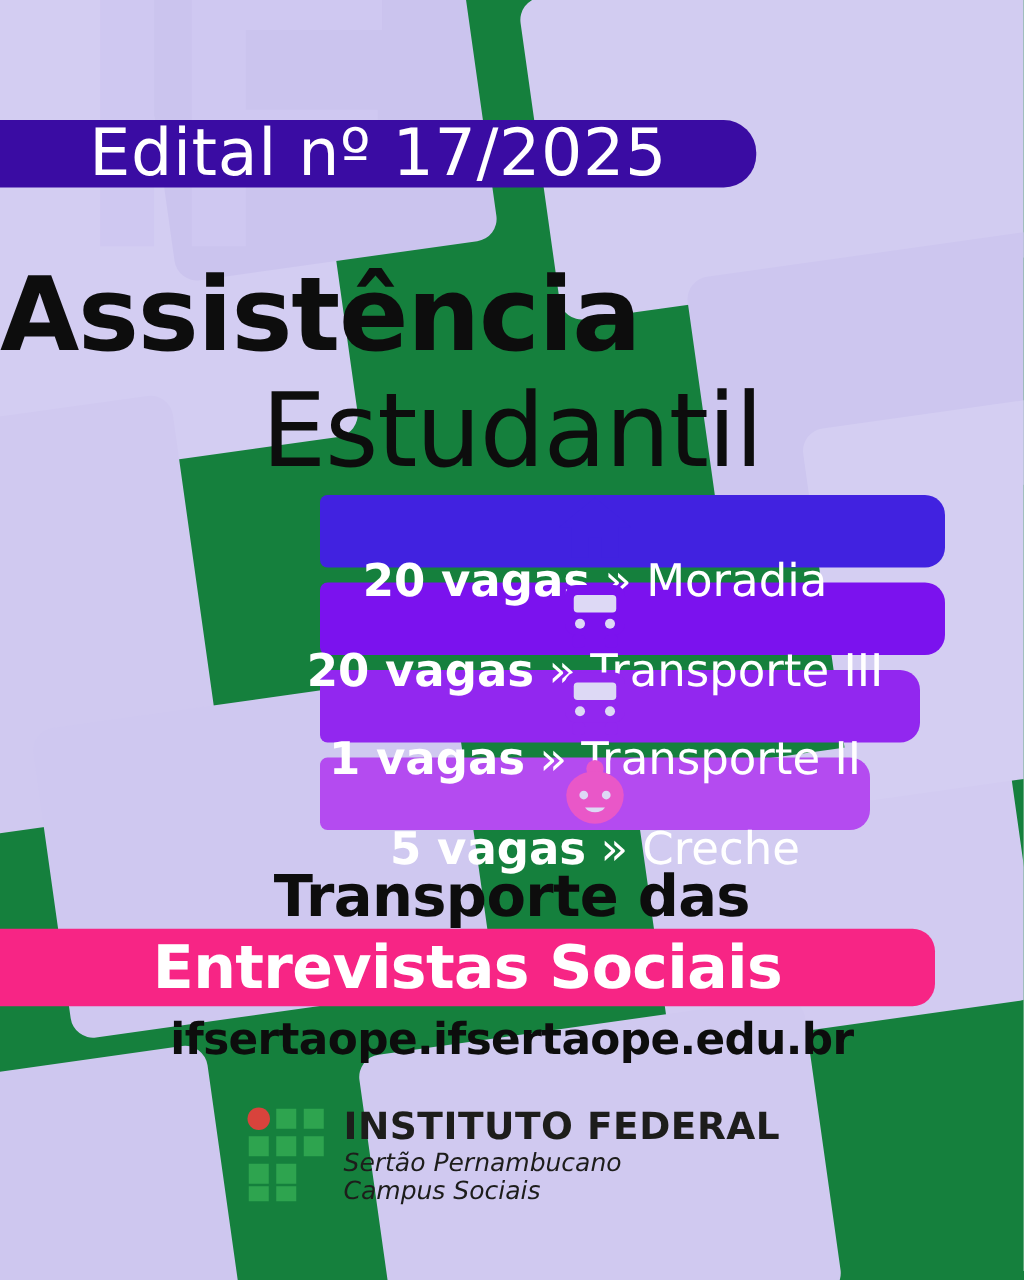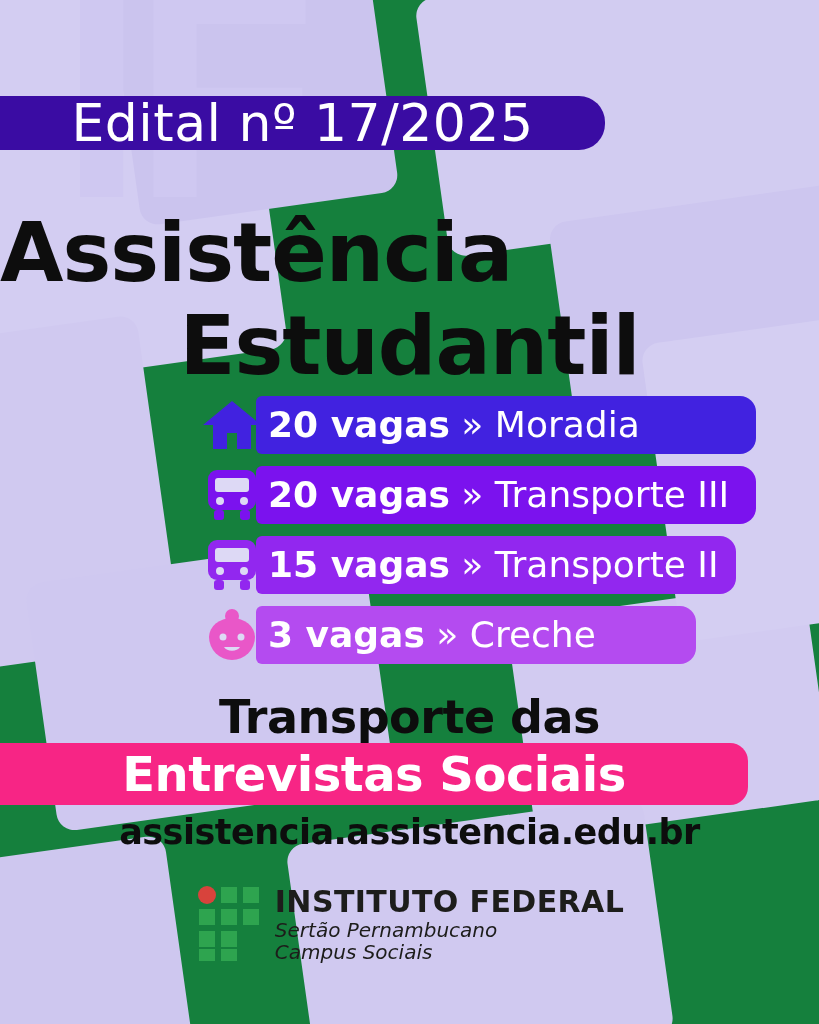--- a/index.html
+++ b/index.html
@@ -78,38 +78,39 @@
     color: #0d0d0d;
     letter-spacing: -1px;
     font-family: "DejaVu Sans", sans-serif;
   }
   .title-2 {
     position: absolute;
     top: 298px;
     width: 100%;
     text-align: center;
     font-size: 82px;
-    font-weight: 700;
+    font-weight: 400;
     color: #0d0d0d;
     letter-spacing: -1px;
     font-family: "DejaVu Sans", sans-serif;
   }
 
   .vagas-list {
     position: absolute;
     top: 396px;
     left: 196px;
     width: 560px;
   }
   .vaga-row {
     position: relative;
     height: 58px;
     margin-bottom: 12px;
     display: flex;
     align-items: center;
+    flex-direction: column;
   }
   .vaga-icon {
     width: 72px;
     min-width: 72px;
     height: 58px;
     display: flex;
     align-items: center;
     justify-content: center;
     position: relative;
     z-index: 3;
@@ -282,55 +283,55 @@
               <rect x="4" y="2" width="48" height="40" rx="9"></rect>
               <rect x="10" y="42" width="10" height="10" rx="3"></rect>
               <rect x="36" y="42" width="10" height="10" rx="3"></rect>
               <rect x="11" y="10" width="34" height="14" rx="3" fill="#ddd9f5"></rect>
               <circle cx="16" cy="33" r="4" fill="#ddd9f5"></circle>
               <circle cx="40" cy="33" r="4" fill="#ddd9f5"></circle>
             </g>
           </svg>
         </div>
         <div class="vaga-text">
-          <b>15 vagas</b>
+          <b>1 vagas</b>
           <span class="sep">»</span>
           <span>Transporte II</span>
         </div>
       </div>
 
       <div class="vaga-row">
         <div class="vaga-bar" id="bar3" style="background: rgb(180, 75, 240); width: 440px;"></div>
         <div class="vaga-icon">
           <svg width="58" height="56" viewBox="0 0 58 56">
             <g id="icon3" fill="#e957c8">
               <circle cx="29" cy="9" r="7"></circle>
               <path d="M6 30 a23 19 0 0 1 46 0 a23 23 0 0 1 -46 0 Z"></path>
               <circle cx="20" cy="30" r="3.5" fill="#ddd9f5"></circle>
               <circle cx="38" cy="30" r="3.5" fill="#ddd9f5"></circle>
               <path d="M21 40 a9 7 0 0 0 16 0 Z" fill="#ddd9f5"></path>
             </g>
           </svg>
         </div>
         <div class="vaga-text">
-          <b>3 vagas</b>
+          <b>5 vagas</b>
           <span class="sep">»</span>
           <span>Creche</span>
         </div>
       </div>
 
     </div>
 
     <div class="agendamento">Transporte das</div>
 
     <div class="entrevistas-banner">
       <span class="txt">Entrevistas Sociais</span>
     </div>
 
-    <div class="site">assistencia.assistencia.edu.br</div>
+    <div class="site">ifsertaope.ifsertaope.edu.br</div>
 
     <div class="logo-wrap">
       <div class="logo-mark">
         <svg width="72" height="78" viewBox="0 0 72 78">
           <circle cx="12" cy="10" r="9" fill="#d8433c"></circle>
           <rect x="26" y="2" width="16" height="16" fill="#2ea44f"></rect>
           <rect x="48" y="2" width="16" height="16" fill="#2ea44f"></rect>
           <rect x="4" y="24" width="16" height="16" fill="#2ea44f"></rect>
           <rect x="26" y="24" width="16" height="16" fill="#2ea44f"></rect>
           <rect x="48" y="24" width="16" height="16" fill="#2ea44f"></rect>

